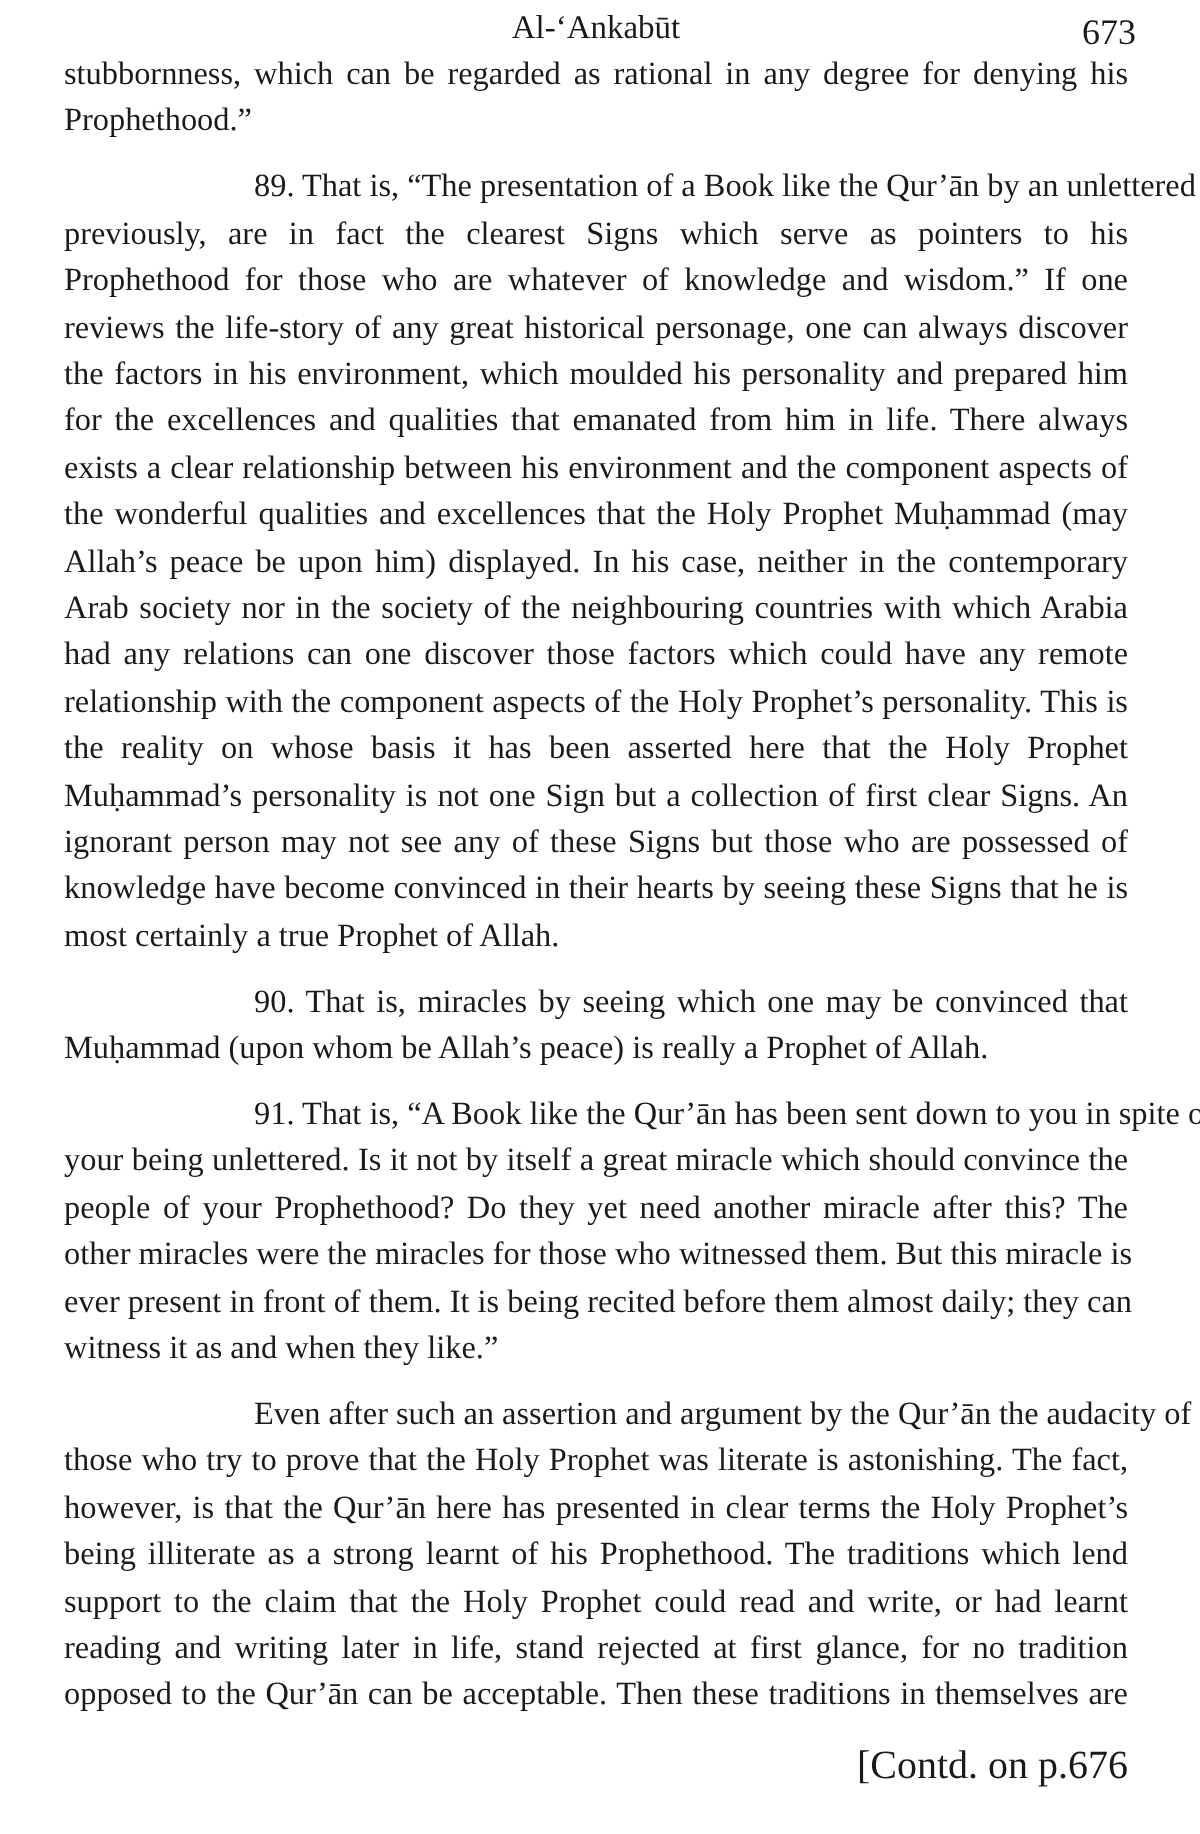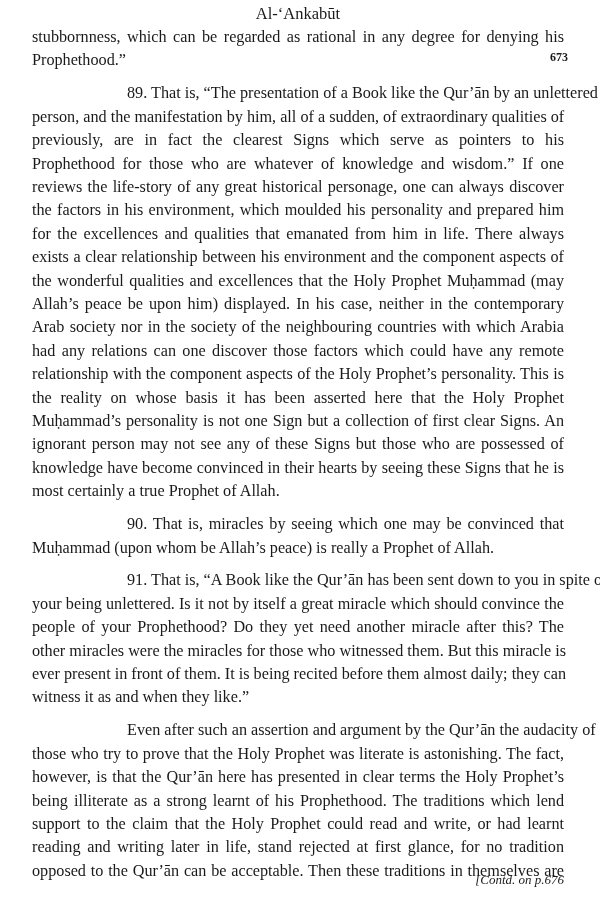--- a/index.html
+++ b/index.html
@@ -2,47 +2,46 @@
 <html><head>
 <meta charset="utf-8">
 <style>
   html, body { margin:0; padding:0; }
   body { width:600px; height:917px; background:#ffffff; overflow:hidden; position:relative;
          font-family:"Liberation Serif", "DejaVu Serif", serif; color:#1a1a1a; }
   .page { position:absolute; left:32px; top:0; width:532px; }
   .header { position:absolute; left:0; top:4px; width:532px; height:24px; }
   .running-title { position:absolute; left:0; width:532px; text-align:center; top:0;
                    font-size:16.5px; }
-  .page-number { position:absolute; right:-4px; top:2px; font-weight:bold; font-size:12px;margin-top:44px; }
+  .page-number { position:absolute; right:-4px; top:2px; font-weight:normal; font-size:18px; }
   .body { position:absolute; top:26px; left:0; width:532px; font-size:16.2px; line-height:23.4px; }
   .para { margin:0; text-align:justify; text-align-last:left; }
   .gap { margin-top:9.5px; }
   .line { display:block; text-align:justify; text-align-last:justify; white-space:nowrap; }
   .line.last { text-align-last:left; }
-  .contd { position:absolute; right:0; top:872px; font-style:italic; font-size:13px; }
+  .contd { position:absolute; right:0; top:872px; font-size:20px; }
 </style>
 </head>
 <body>
 
 <div class="page">
   <div class="header">
     <span class="running-title">Al-‘Ankabūt</span>
     <span class="page-number">673</span>
   </div>
 
   <div class="body">
 
     <div class="para">
       <span class="line">stubbornness, which can be regarded as rational in any degree for denying his</span>
       <span class="line last">Prophethood.”</span>
     </div>
 
     <div class="para gap">
       <span class="line" style="padding-left:95px">89. That is, “The presentation of a Book like the Qur’ān by an unlettered</span>
-      <span class="line">person, and the manifestation by him, all of a sudden, of extraordinary qualities of</span>
       <span class="line">previously, are in fact the clearest Signs which serve as pointers to his</span>
       <span class="line">Prophethood for those who are whatever of knowledge and wisdom.” If one</span>
       <span class="line">reviews the life-story of any great historical personage, one can always discover</span>
       <span class="line">the factors in his environment, which moulded his personality and prepared him</span>
       <span class="line">for the excellences and qualities that emanated from him in life. There always</span>
       <span class="line">exists a clear relationship between his environment and the component aspects of</span>
       <span class="line">the wonderful qualities and excellences that the Holy Prophet Muḥammad (may</span>
       <span class="line">Allah’s peace be upon him) displayed. In his case, neither in the contemporary</span>
       <span class="line">Arab society nor in the society of the neighbouring countries with which Arabia</span>
       <span class="line">had any relations can one discover those factors which could have any remote</span>

